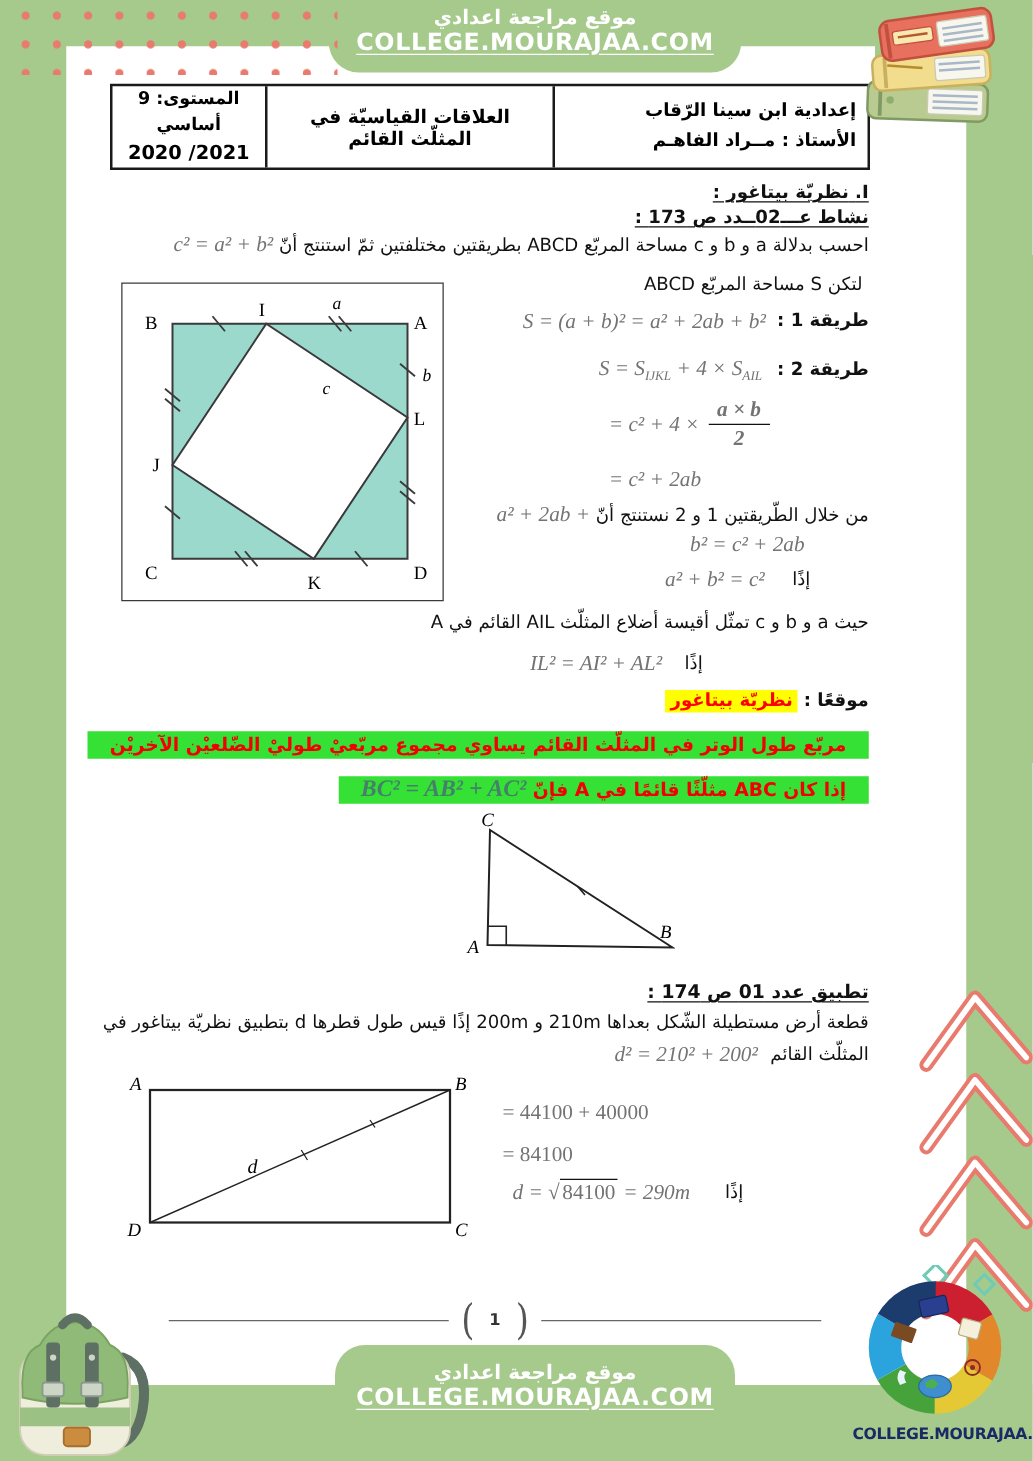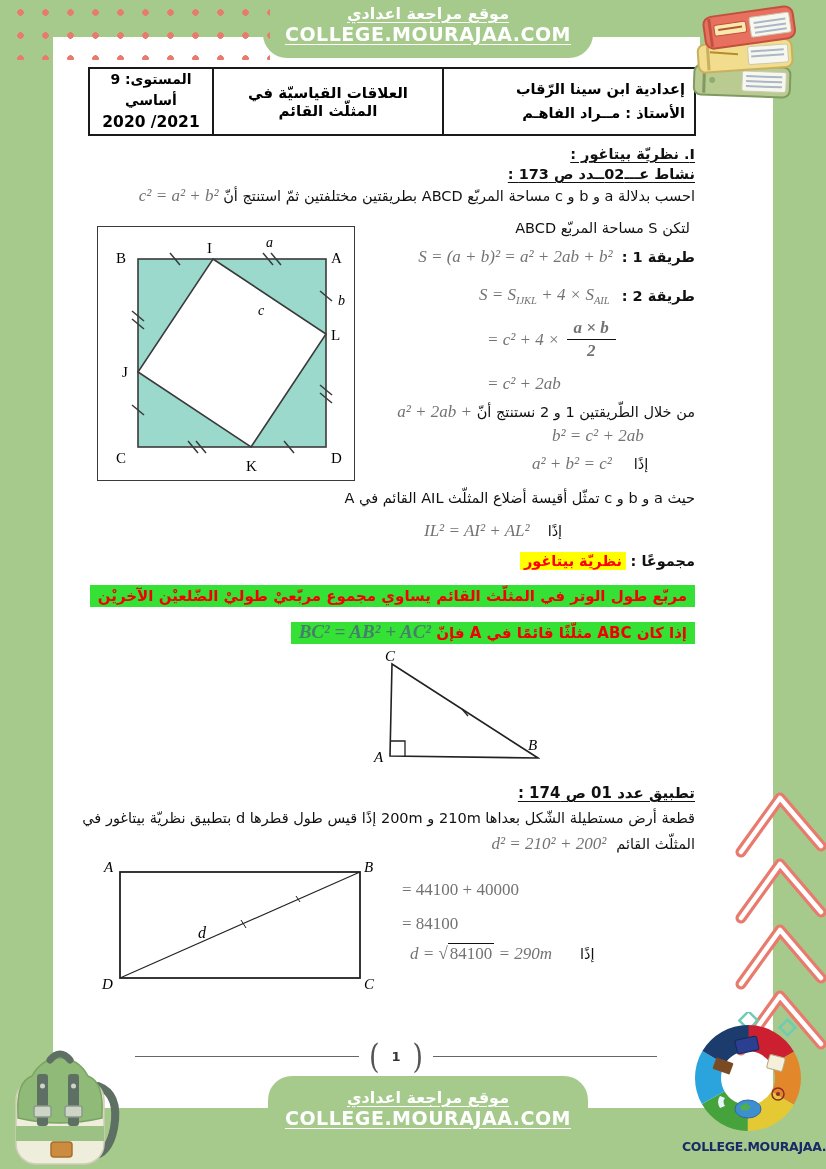--- a/index.html
+++ b/index.html
@@ -7,21 +7,21 @@
   .page { position:relative; width:826px; height:1169px; background:#ffffff; overflow:hidden; margin:0 auto; }
 
   
   .strip { position:absolute; top:0; bottom:0; width:53px; background:#a6ca8c; }
   .strip.left { left:0; } .strip.right { left:773px; }
   .topbar { position:absolute; left:0; top:0; width:826px; height:37px; background:#a6ca8c; }
   .top-tab { position:absolute; left:263px; top:0; width:330px; height:58px; background:#a6ca8c; border-radius:0 0 24px 24px; text-align:center; padding-top:4px; z-index:4; }
   .corner-patch { position:absolute; left:700px; top:0; width:126px; height:96px; background:#a6ca8c; border-radius:0 0 0 34px; }
   .bottombar { position:absolute; left:0; top:1108px; width:826px; height:61px; background:#a6ca8c; }
   .bottom-tab { position:absolute; left:268px; top:1076px; width:320px; height:93px; background:#a6ca8c; border-radius:24px 24px 0 0; text-align:center; padding-top:12px; z-index:4; }
-  .banner-line1 { display:block; color:#fff; font-weight:bold; font-size:16px; text-decoration:underline; text-underline-offset:3px; }
+  .banner-line1 { display:block; color:#fff; font-weight:bold; font-size:16px; text-underline-offset:3px; }
   .banner-line2 { display:block; color:#fff; font-weight:bold; font-size:19px; letter-spacing:0.5px; text-decoration:underline; text-underline-offset:3px; }
 
   .dots { position:absolute; left:2px; top:0; width:268px; height:60px;
     background-image: radial-gradient(circle, #e87b6e 3px, rgba(0,0,0,0) 3.6px);
     background-size:25px 23px; background-position:6px 1px; z-index:5; }
 
   
   .htable { position:absolute; left:88px; top:67px; width:608px; height:69px; display:flex; flex-direction:row; direction:rtl; border:2.5px solid #1a1a1a; background:#fff; z-index:5; }
   .htable .cell { border-left:2px solid #1a1a1a; display:flex; flex-direction:column; justify-content:center; }
   .htable .cell:last-child { border-left:none; }
@@ -35,21 +35,21 @@
   .rtl { direction:rtl; text-align:right; white-space:nowrap; }
   .bold { font-weight:bold; }
   .uline { text-decoration:underline; text-underline-offset:3px; }
   .math { font-family:"Liberation Serif", serif; font-style:italic; font-size:17px; direction:ltr; unicode-bidi:isolate; display:inline-block; white-space:nowrap; color:#737373; }
   .math sub { font-size:10.5px; font-style:italic; }
   .frac { display:inline-block; vertical-align:middle; text-align:center;font-weight:bold; }
   .frac .num { display:block; border-bottom:1.6px solid #111; padding:0 7px 1px; }
   .frac .den { display:block; padding-top:1px; }
   .idha-row { display:flex; direction:ltr; align-items:center; }
   .hl-yellow { background:#ffff00; color:#ff0000; font-weight:bold; padding:1px 4px; }
-  .hl-green { background:#35e135; color:#f20000; font-weight:bold; padding:2px 8px; }
+  .hl-green { background:#35e135; color:#f20000; font-weight:bold; padding:2px 18px; }
   .hl-green .math { color:#45806a; font-weight:bold; font-size:19px; }
   .figbox { position:absolute; left:97px; top:226px; width:258px; height:255px; border:1.6px solid #3a3a3a; background:#fff; z-index:5; }
   .sqrt-bar { border-top:1.6px solid #111; padding:0 2px; font-style:normal; }
 
   
   .pgline { position:absolute; left:135px; top:1041px; width:522px; display:flex; align-items:center; z-index:5; }
   .pgline .rule { flex:1; border-top:1.5px solid #666; }
   .pgline .brace { font-size:27px; color:#555; font-family:"DejaVu Serif", serif; transform:scaleY(1.25); padding:0 10px; font-weight:200; }
   .pgline .num { font-size:13px; font-weight:bold; color:#333; padding:0 2px; }
 
@@ -195,21 +195,21 @@
   </div>
 
   <div class="blk rtl" style="right:131px; top:490px;">حيث a و b و c تمثّل أقيسة أضلاع المثلّث AIL القائم في A</div>
 
   <div class="blk idha-row" style="left:424px; top:521px; gap:18px;">
     <span class="math">IL² = AI² + AL²</span>
     <span>إذًا</span>
   </div>
 
   <div class="blk rtl" style="right:131px; top:553px;">
-    <span class="bold">مجموعًا :</span>
+    <span class="bold">موقعًا :</span>
     <span class="hl-yellow">نظريّة بيتاغور</span>
   </div>
   <div class="blk rtl" style="right:131px; top:587px; font-size:15px;">
     <span class="hl-green">مربّع طول الوتر في المثلّث القائم يساوي مجموع مربّعيْ طوليْ الضّلعيْن الآخريْن</span>
   </div>
   <div class="blk rtl" style="right:131px; top:621px; font-size:15px;">
     <span class="hl-green"><span>إذا كان ABC مثلّثًا قائمًا في A فإنّ</span> <span class="math">BC² = AB² + AC²</span></span>
   </div>
 
   <svg class="blk" style="left:330px; top:650px;" width="210" height="122" viewBox="0 0 210 122">

